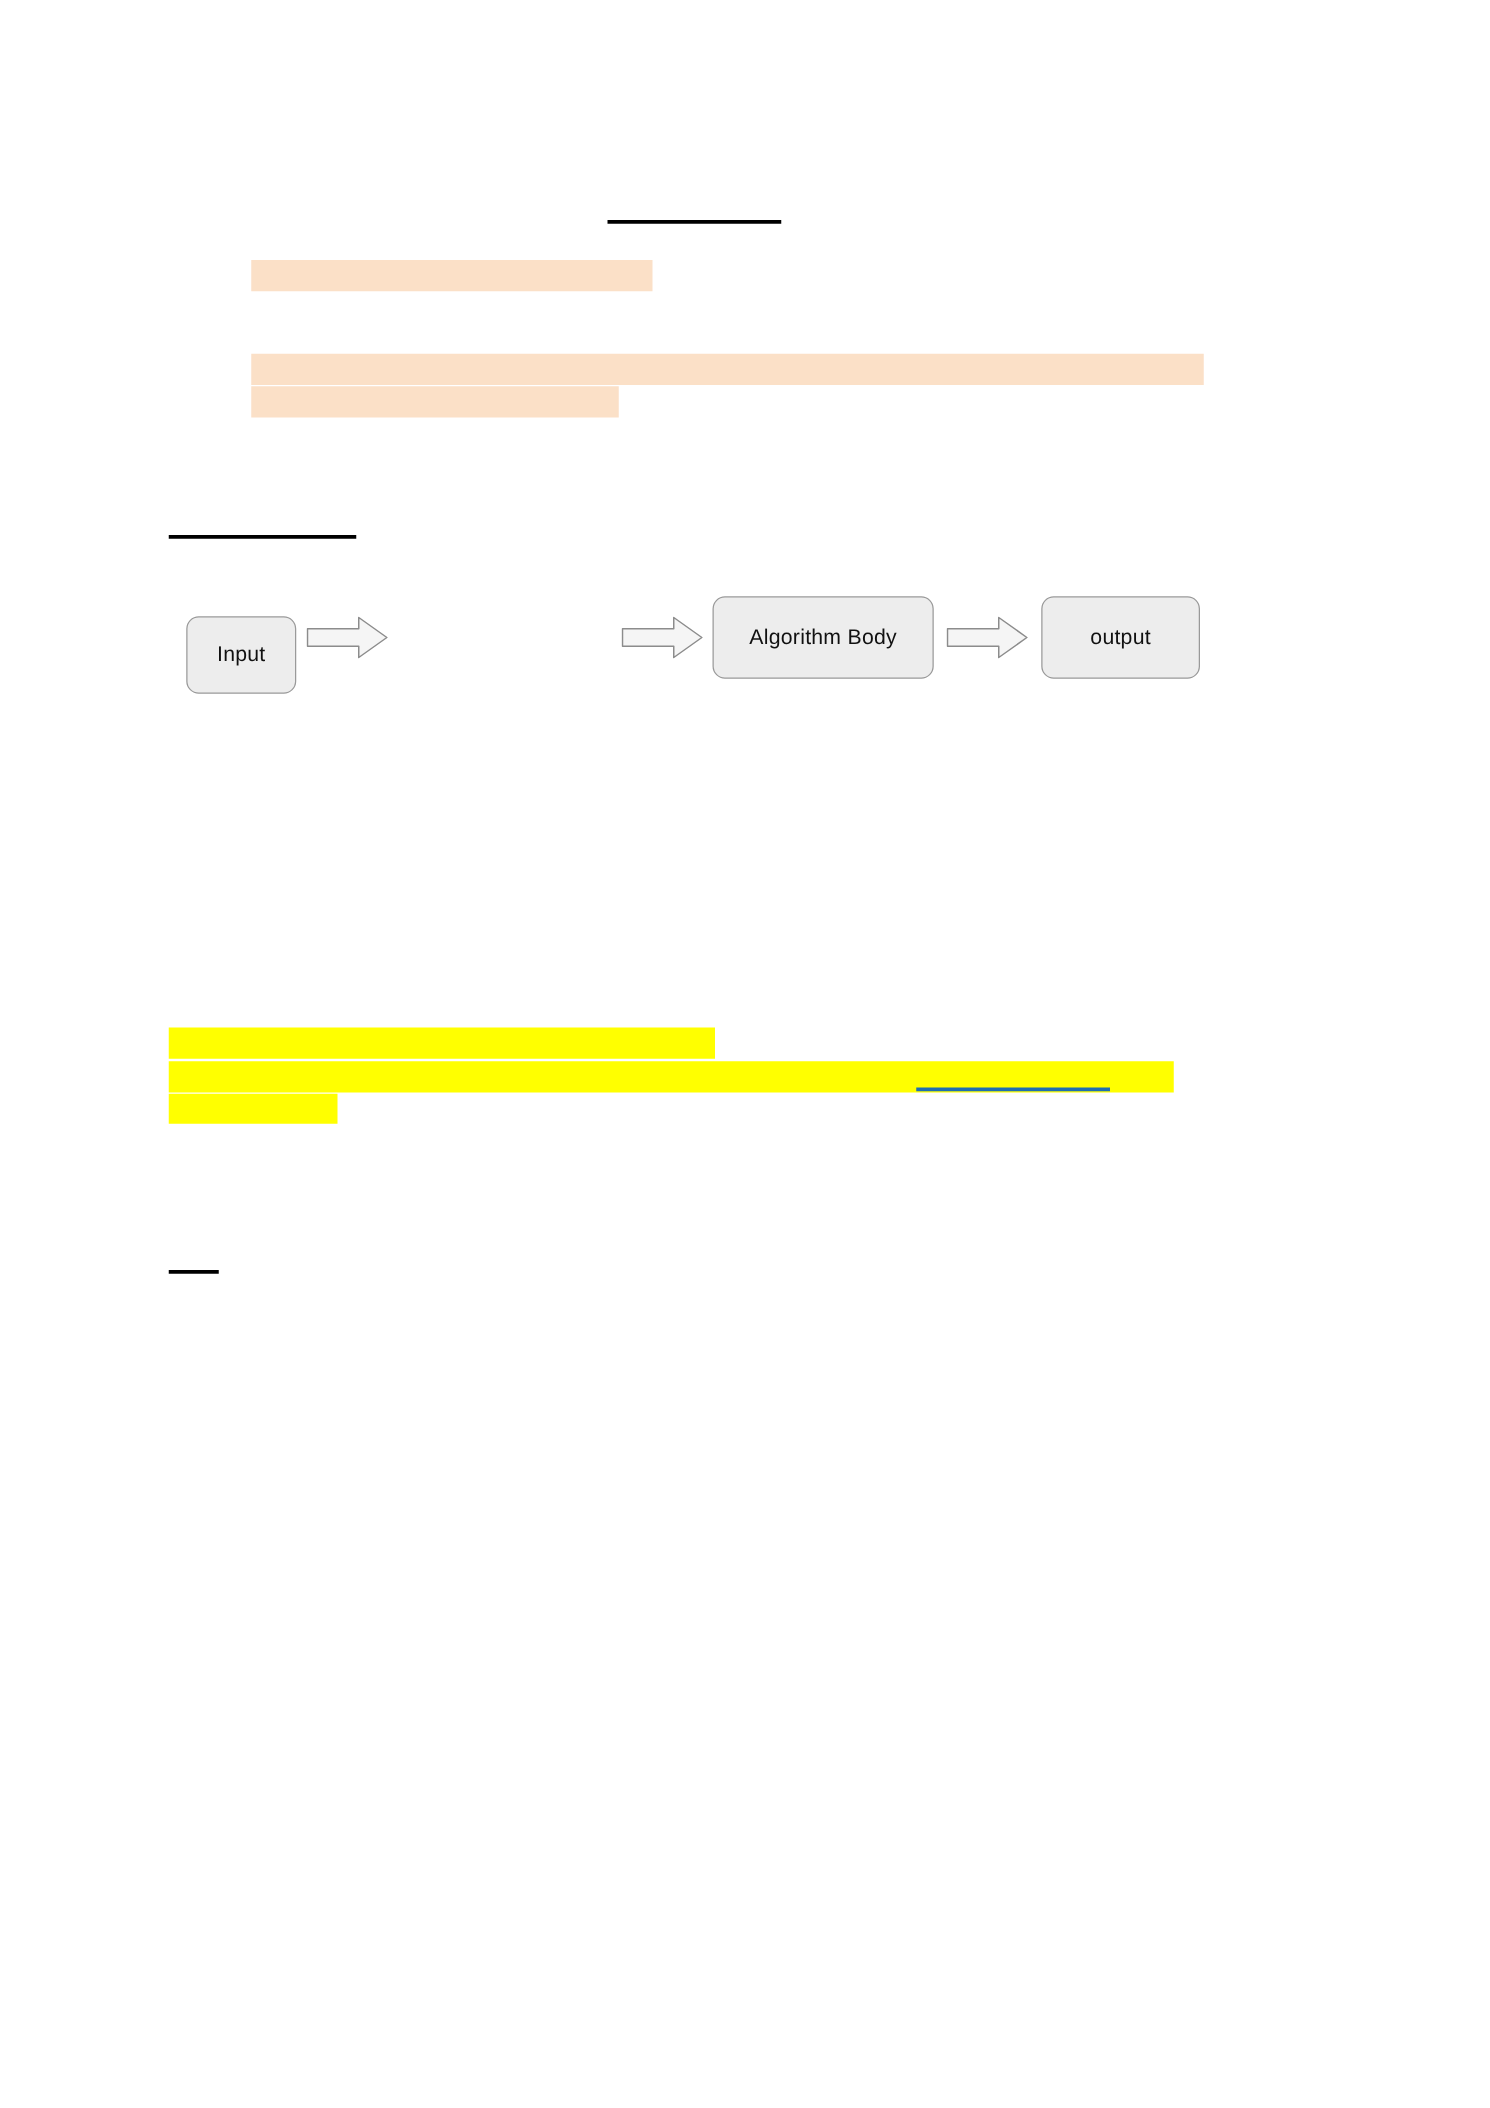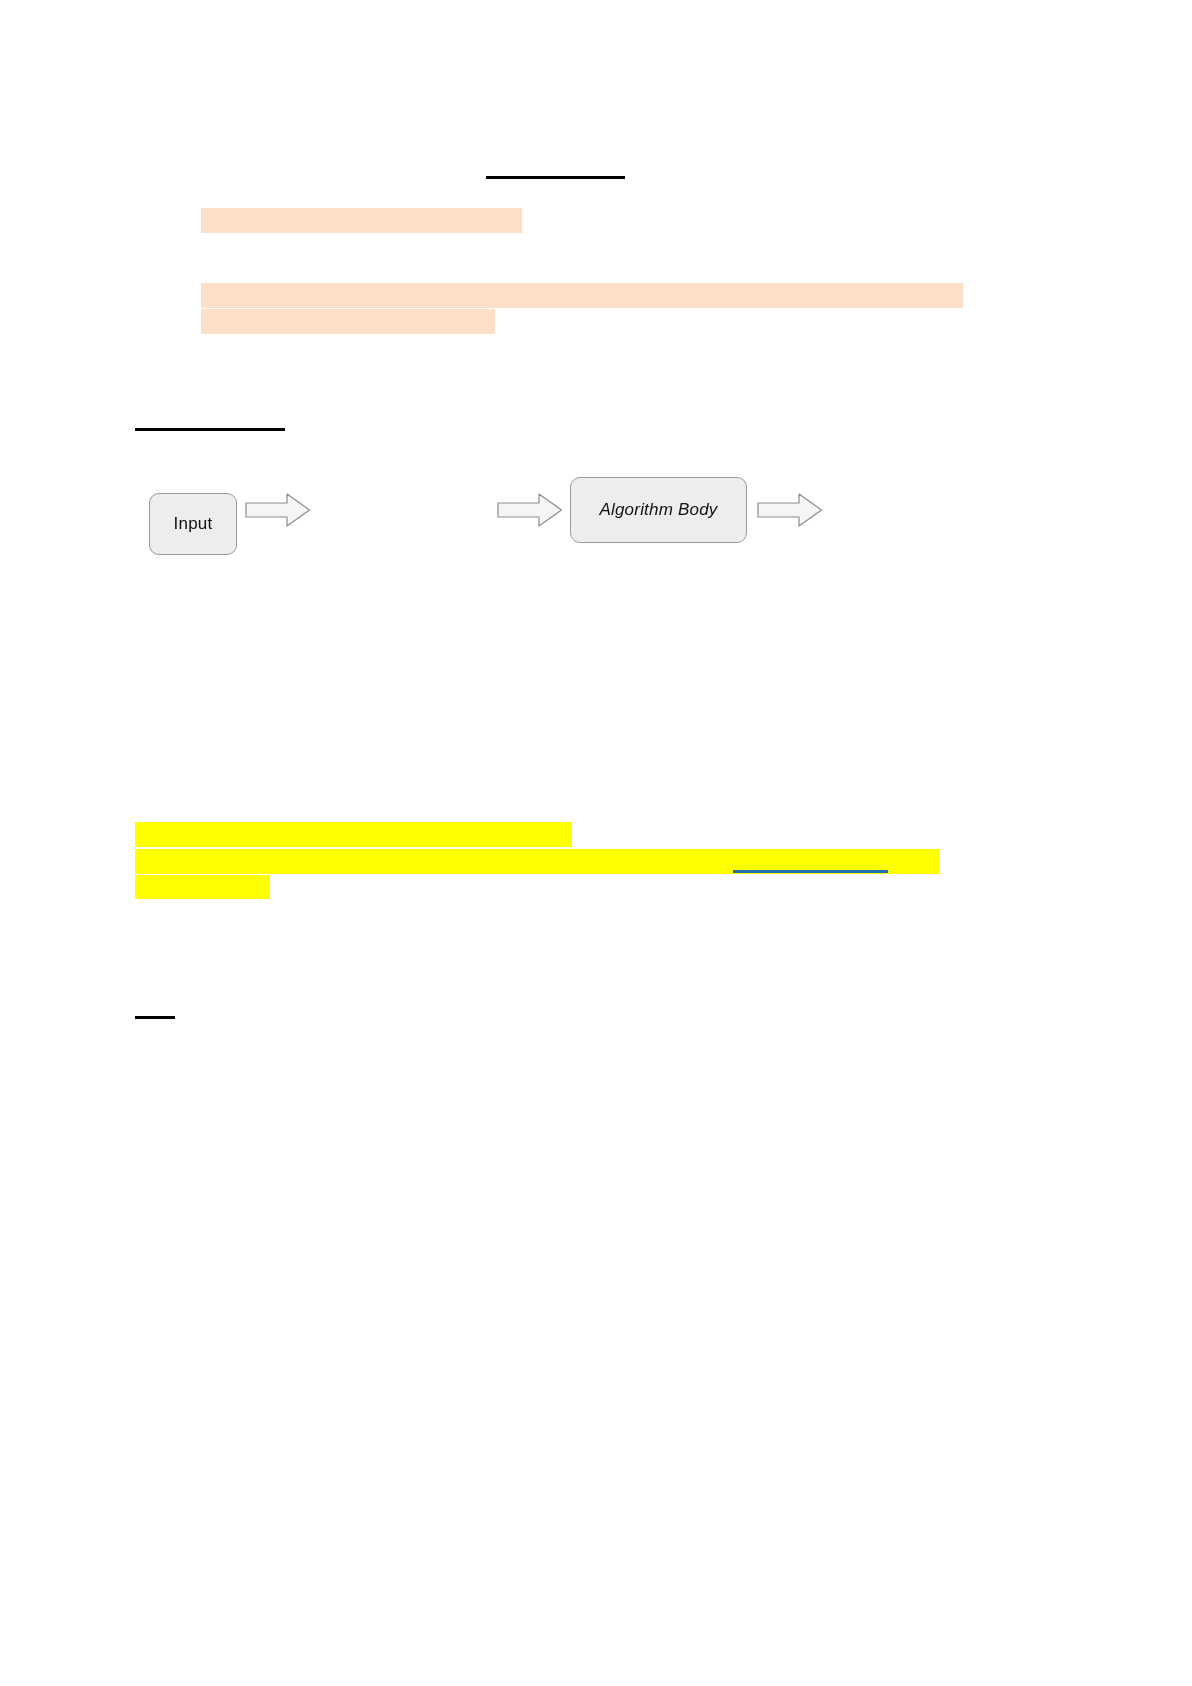--- a/index.html
+++ b/index.html
@@ -86,24 +86,27 @@
 
   <div class="link-rule" id="link-0" style="left: 733px; top: 870px; width: 155px; height: 3px; background: rgb(31, 111, 178);"></div>
 
   <div class="flow">
 
     <div class="node" id="node-0" style="left: 149px; top: 477px; width: 88px; height: 62px; background: rgb(237, 237, 237); border-color: rgb(154, 154, 154); color: rgb(17, 17, 17); margin-top: 16px;">
       <span>Input</span>
     </div>
 
 
-    <div class="node" id="node-2" style="left: 570px; top: 477px; width: 177px; height: 66px; background: rgb(237, 237, 237); border-color: rgb(154, 154, 154); color: rgb(17, 17, 17); font-style: italic;">
+    <div class="node" id="node-2" style="left: 570px; top: 477px; width: 177px; height: 66px; background: rgb(237, 237, 237); border-color: rgb(154, 154, 154); color: rgb(17, 17, 17);">
       <span>Algorithm Body</span>
     </div>
 
+    <div class="node" id="node-3" style="left: 833px; top: 477px; width: 127px; height: 66px; background: rgb(237, 237, 237); border-color: rgb(154, 154, 154); color: rgb(17, 17, 17);">
+      <span>output</span>
+    </div>
 
     <div class="arrow" id="arrow-0" style="left: 245px; top: 492px;">
       <svg width="66" height="36" viewBox="0 0 66 36" xmlns="http://www.w3.org/2000/svg">
         <path d="M1 11 L42 11 L42 2 L64.5 18 L42 34 L42 25 L1 25 Z" fill="#F5F5F5" stroke="#8C8C8C" stroke-width="1.2" stroke-linejoin="round"></path>
       </svg>
     </div>
 
     <div class="arrow" id="arrow-1" style="left: 497px; top: 492px;">
       <svg width="66" height="36" viewBox="0 0 66 36" xmlns="http://www.w3.org/2000/svg">
         <path d="M1 11 L42 11 L42 2 L64.5 18 L42 34 L42 25 L1 25 Z" fill="#F5F5F5" stroke="#8C8C8C" stroke-width="1.2" stroke-linejoin="round"></path>

